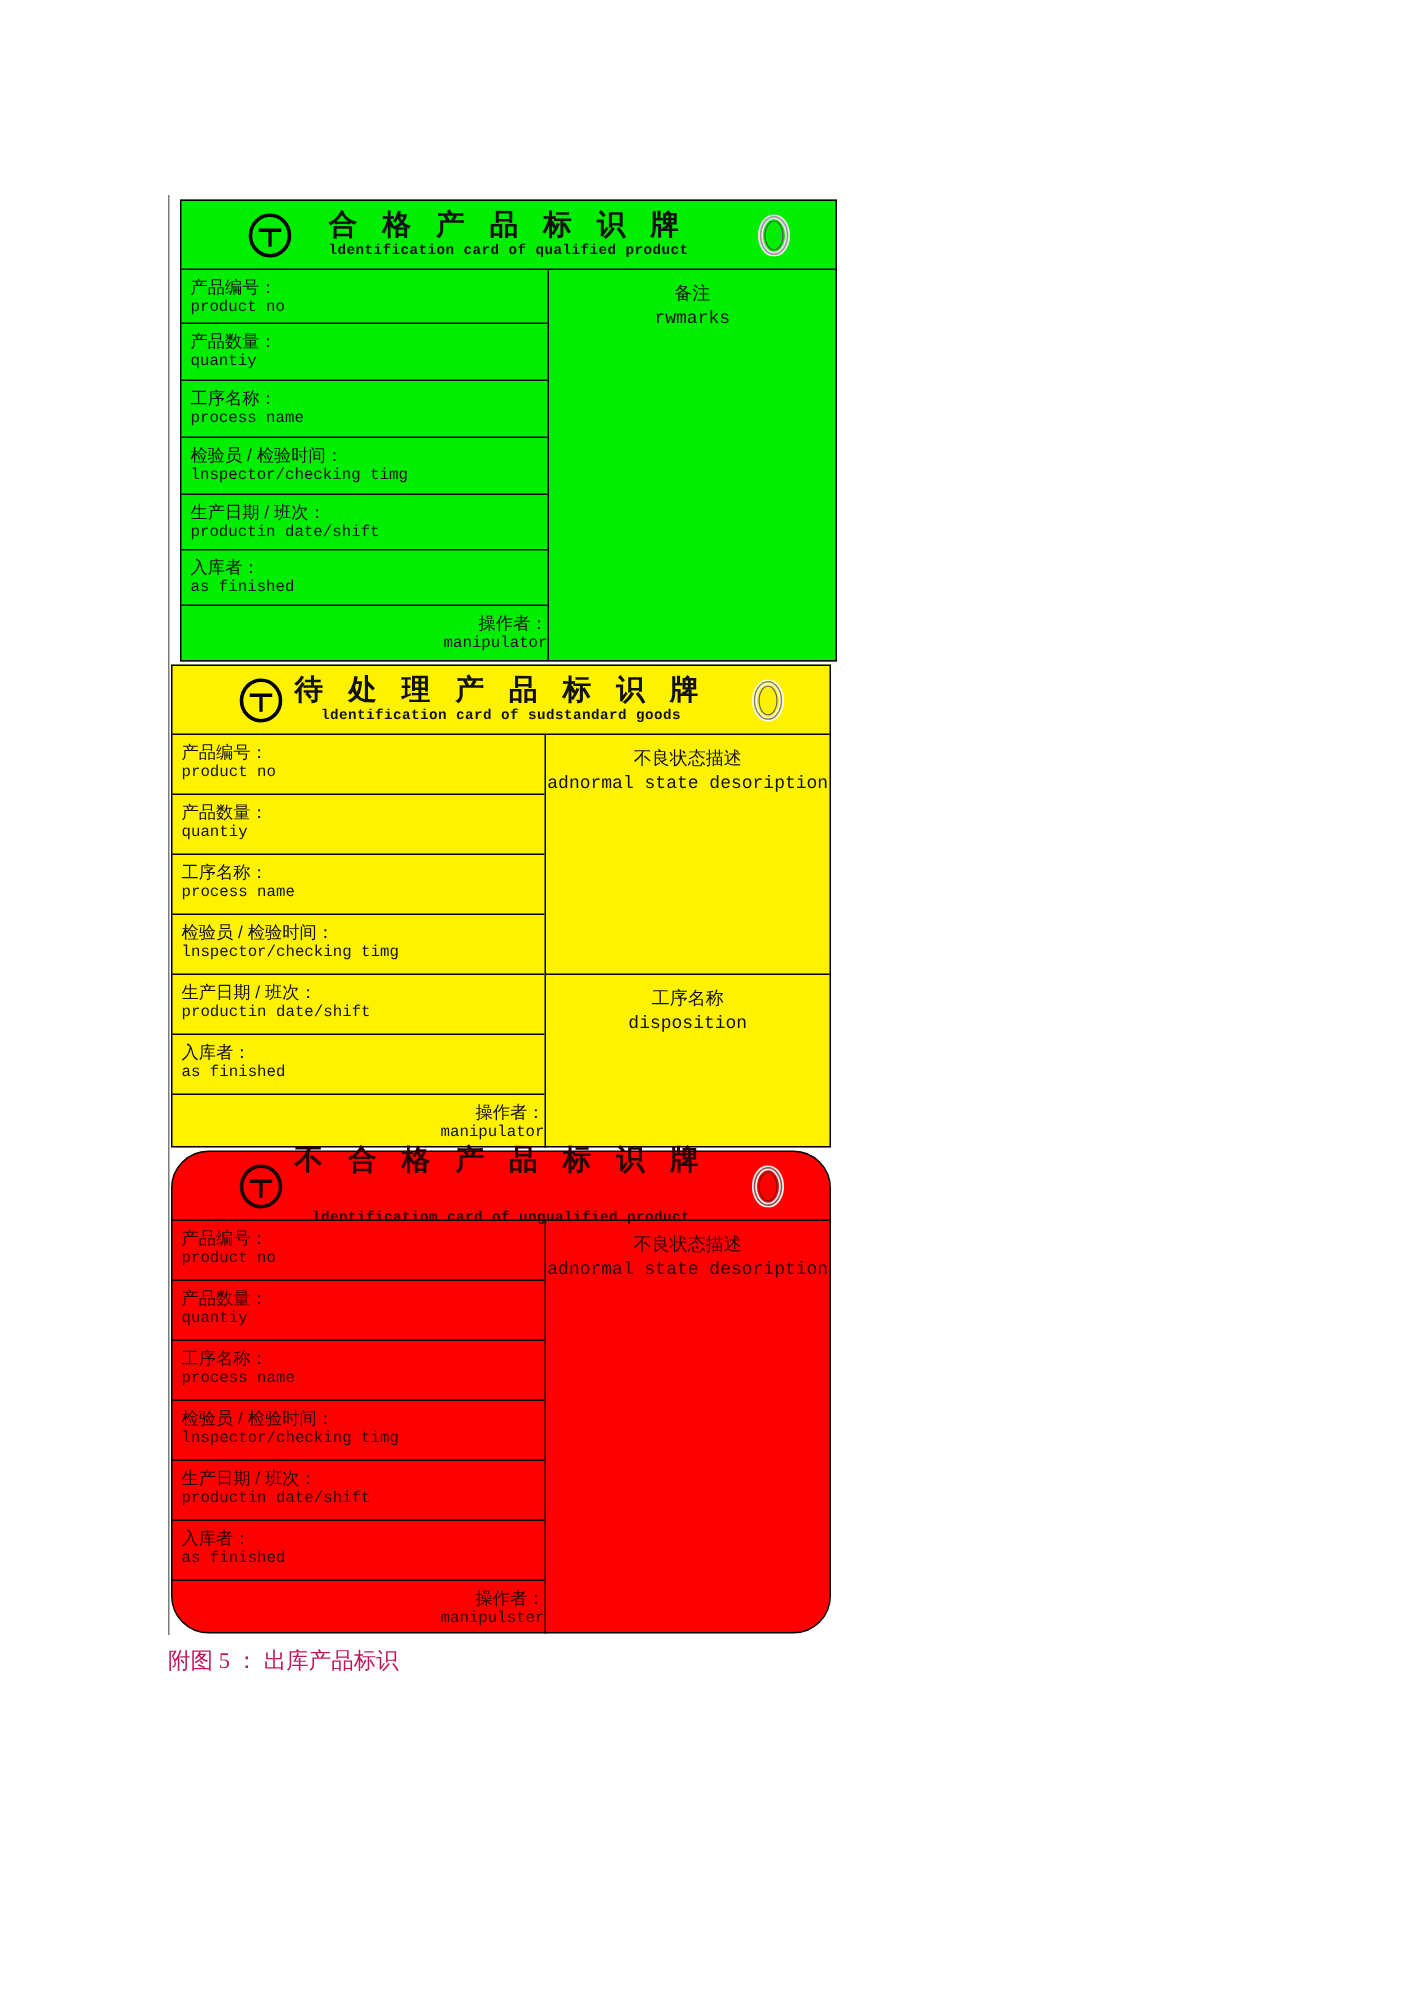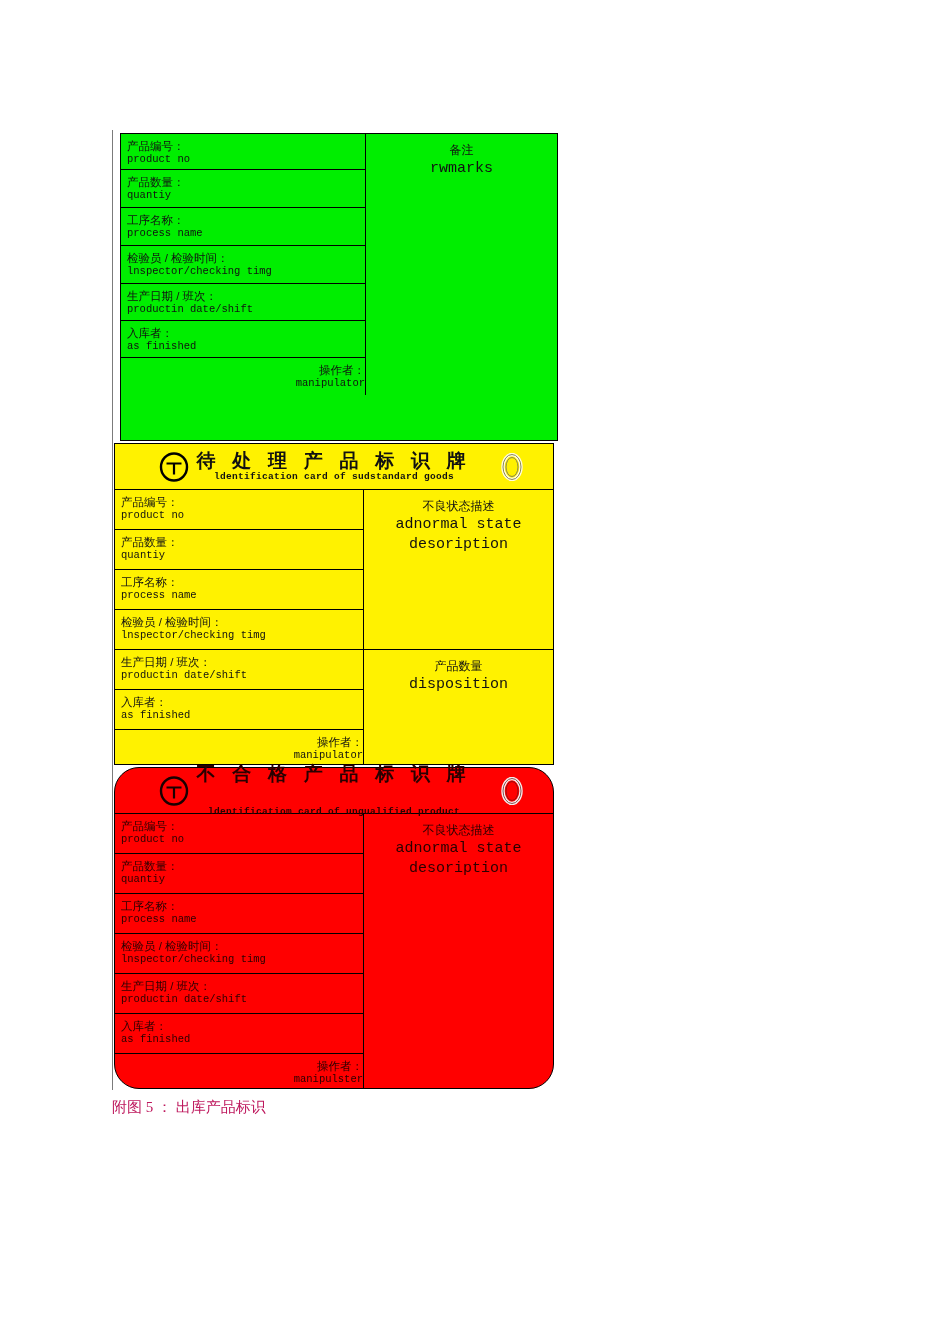--- a/index.html
+++ b/index.html
@@ -124,21 +124,21 @@
     padding-top: 6px;
   }
   .note-cell:last-child { border-bottom: none; }
   .n-cn {
     font-family: "Liberation Sans", "DejaVu Sans", sans-serif;
     font-size: 12px;
     line-height: 1.3;
   }
   .n-en {
     font-family: "Liberation Mono", "DejaVu Sans Mono", monospace;
-    font-size: 15px;
+    font-size: 12px;
     line-height: 1.35;
   }
 
   
   .card-green { background: #00EE00; }
   .card-green .card-header,
   .card-green .card-body { color: #111111; }
 
   .card-yellow { background: #FFF200; }
   .card-yellow .card-header,
@@ -159,20 +159,39 @@
     white-space: nowrap;
   }
 </style>
 </head>
 <body>
 
 <div class="page-rule"></div>
 
 <div class="card card-green" style="left:120px; top:133px; width:438px; height:308px;">
 
+  <div class="card-header">
+    <span class="logo-mark">
+      <svg viewBox="0 0 30 30" width="30" height="30">
+        <ellipse cx="15" cy="15" rx="13" ry="13.5" fill="none" stroke="#000" stroke-width="2.4"></ellipse>
+        <path d="M7.5 11.5 H22.5 M15 11.5 V22.5" stroke="#000" stroke-width="2.2" fill="none"></path>
+      </svg>
+    </span>
+    <span class="header-titles">
+      <span class="title-cn">合 格 产 品 标 识 牌</span>
+      <span class="title-en" style="display:block;">ldentification card of qualified product</span>
+    </span>
+    <span class="eyelet">
+      <svg viewBox="0 0 22 28" width="22" height="28">
+        <ellipse cx="11" cy="14" rx="9" ry="12.5" fill="none" stroke="#e8e8e8" stroke-width="3.4"></ellipse>
+        <ellipse cx="11" cy="14" rx="9" ry="12.5" fill="none" stroke="#9a9a9a" stroke-width="1"></ellipse>
+        <ellipse cx="11" cy="14" rx="6" ry="9.5" fill="none" stroke="#555" stroke-width="0.8"></ellipse>
+      </svg>
+    </span>
+  </div>
 
   <div class="card-body" style="height:261px;">
     <div class="col-left" style="width:245px;">
       <div class="field-row" style="height:36px;">
         <span class="f-cn">产品编号：</span>
         <span class="f-en">product no</span>
       </div>
       <div class="field-row" style="height:38px;">
         <span class="f-cn">产品数量：</span>
         <span class="f-en">quantiy</span>
@@ -259,21 +278,21 @@
         <span class="f-cn">操作者：</span>
         <span class="f-en">manipulator</span>
       </div>
     </div>
     <div class="col-right">
       <div class="note-cell" style="height:160px;">
         <span class="n-cn">不良状态描述</span>
         <span class="n-en" style="display:block;">adnormal state desoription</span>
       </div>
       <div class="note-cell" style="flex:1 1 auto; border-bottom:none;">
-        <span class="n-cn">产品数量</span>
+        <span class="n-cn">工序名称</span>
         <span class="n-en" style="display:block;">disposition</span>
       </div>
     </div>
   </div>
 </div>
 
 <div class="card card-red" style="left:114px; top:767px; width:440px; height:322px;">
 
   <div class="card-header">
     <span class="logo-mark">

